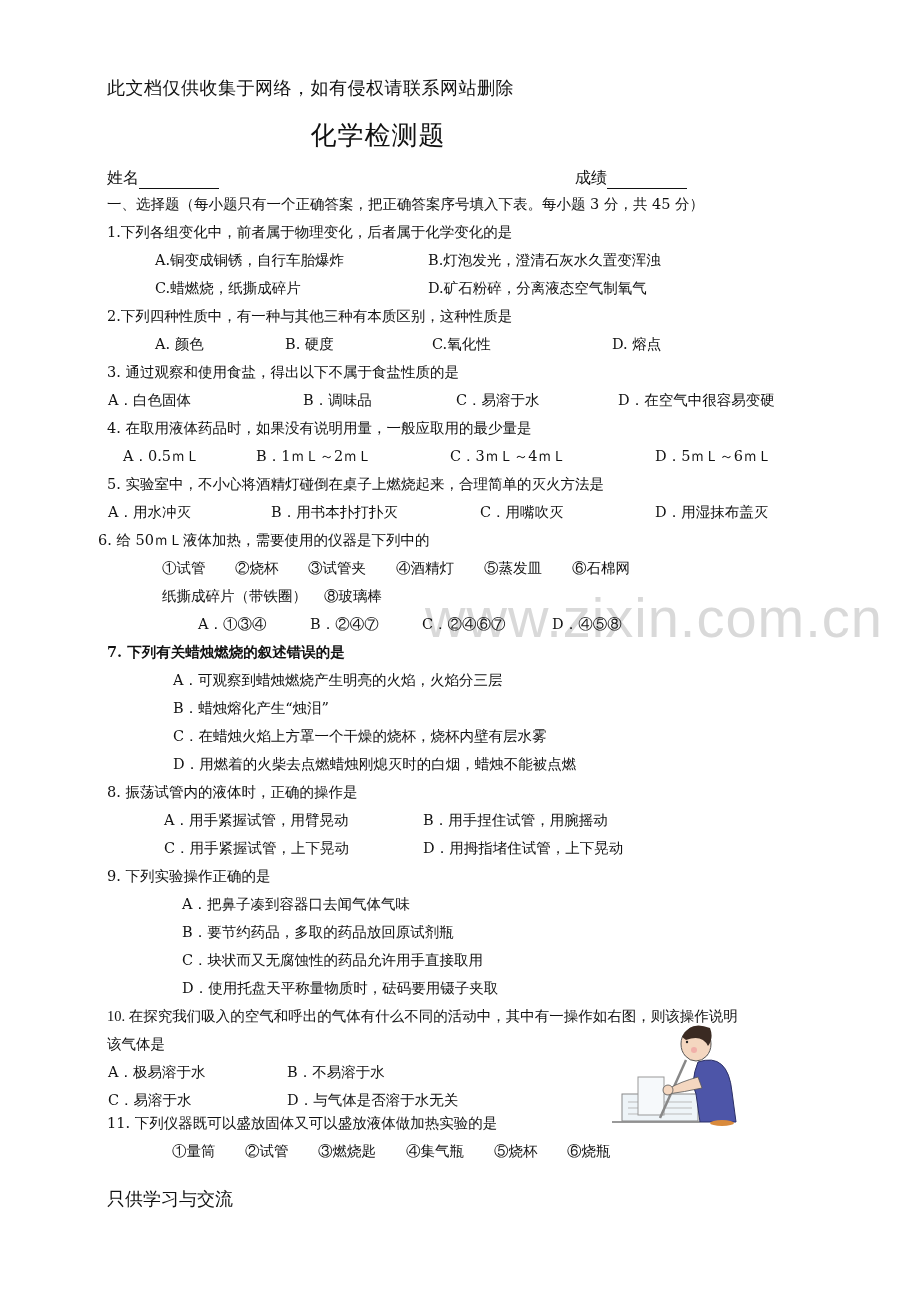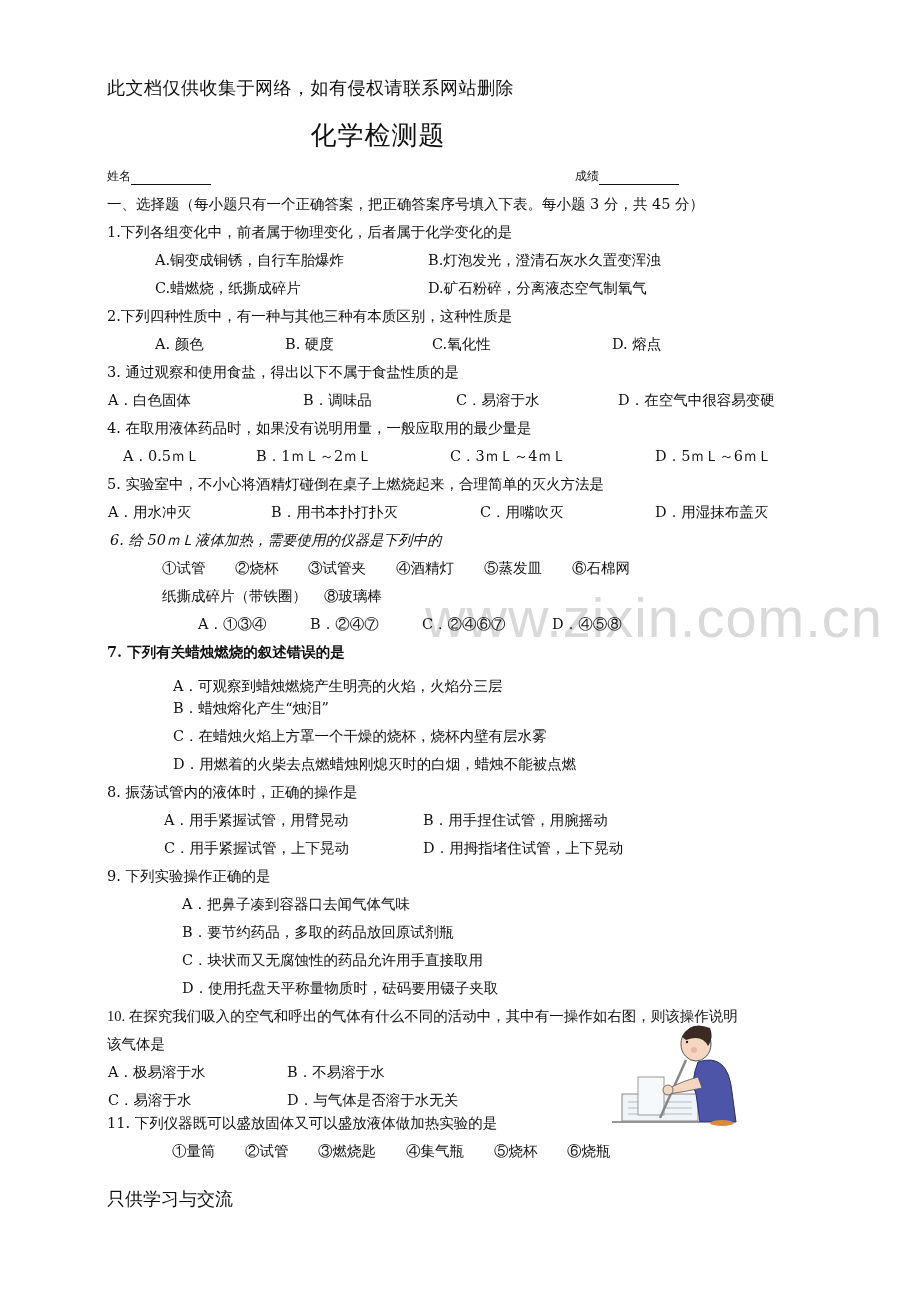--- a/index.html
+++ b/index.html
@@ -1,21 +1,21 @@
 <!DOCTYPE html>
 <html><head>
 <meta charset="utf-8">
 <style>
   html, body { margin:0; padding:0; background:#ffffff; }
   body { width:920px; height:1300px; position:relative; overflow:hidden;
          font-family:"DejaVu Serif","Liberation Serif",serif; color:#111; }
   .abs { position:absolute; white-space:nowrap; }
   .hdr { left:107px; top:76px; font-size:18px; letter-spacing:0.5px; }
   .title { left:0; width:756px; text-align:center; top:118px; font-size:26px; letter-spacing:1px; }
-  .small { font-size:12px;text-align:center; }
+  .small { font-size:16px;text-align:center; }
   .line { font-size:14.5px; }
   .blank { display:inline-block; border-bottom:1px solid #111; height:14px; vertical-align:bottom; }
   .watermark { left:425px; top:585px; font-family:"Liberation Sans","DejaVu Sans",sans-serif;
                font-size:56px; color:#d9d9d9; letter-spacing:1px; z-index:0; }
   .txt { z-index:1; }
   .footer { left:107px; top:1187px; font-size:18px; }
   .illus { left:610px; top:1022px; width:130px; height:105px; }
 </style>
 </head>
 <body>
@@ -55,38 +55,38 @@
 <div class="abs line txt" style="left:256px;top:447px;">B．1ｍＬ～2ｍＬ</div>
 <div class="abs line txt" style="left:450px;top:447px;">C．3ｍＬ～4ｍＬ</div>
 <div class="abs line txt" style="left:655px;top:447px;">D．5ｍＬ～6ｍＬ</div>
 
 <div class="abs line txt" style="left:107px;top:475px;">5.  实验室中，不小心将酒精灯碰倒在桌子上燃烧起来，合理简单的灭火方法是</div>
 <div class="abs line txt" style="left:108px;top:503px;">A．用水冲灭</div>
 <div class="abs line txt" style="left:271px;top:503px;">B．用书本扑打扑灭</div>
 <div class="abs line txt" style="left:480px;top:503px;">C．用嘴吹灭</div>
 <div class="abs line txt" style="left:655px;top:503px;">D．用湿抹布盖灭</div>
 
-<div class="abs line txt" style="left:110px;top:531px;font-style:italic;">6.  给 50ｍＬ液体加热，需要使用的仪器是下列中的</div>
+<div class="abs line txt" style="left:98px;top:531px;">6.  给 50ｍＬ液体加热，需要使用的仪器是下列中的</div>
 <div class="abs line txt" style="left:162px;top:559px;">①试管</div>
 <div class="abs line txt" style="left:235px;top:559px;">②烧杯</div>
 <div class="abs line txt" style="left:308px;top:559px;">③试管夹</div>
 <div class="abs line txt" style="left:396px;top:559px;">④酒精灯</div>
 <div class="abs line txt" style="left:484px;top:559px;">⑤蒸发皿</div>
 <div class="abs line txt" style="left:572px;top:559px;">⑥石棉网</div>
 <div class="abs line txt" style="left:162px;top:587px;">纸撕成碎片（带铁圈）</div>
 <div class="abs line txt" style="left:324px;top:587px;">⑧玻璃棒</div>
 <div class="abs line txt" style="left:198px;top:615px;">A．①③④</div>
 <div class="abs line txt" style="left:310px;top:615px;">B．②④⑦</div>
 <div class="abs line txt" style="left:422px;top:615px;">C．②④⑥⑦</div>
 <div class="abs line txt" style="left:552px;top:615px;">D．④⑤⑧</div>
 
 <div class="abs watermark">www.zixin.com.cn</div>
 
 <div class="abs line txt" style="left:107px;top:643px;font-weight:bold;">7.  下列有关蜡烛燃烧的叙述错误的是</div>
-<div class="abs line txt" style="left:173px;top:671px;margin-top:6px;">A．可观察到蜡烛燃烧产生明亮的火焰，火焰分三层</div>
+<div class="abs line txt" style="left:173px;top:671px;">A．可观察到蜡烛燃烧产生明亮的火焰，火焰分三层</div>
 <div class="abs line txt" style="left:173px;top:699px;">B．蜡烛熔化产生“烛泪”</div>
 <div class="abs line txt" style="left:173px;top:727px;">C．在蜡烛火焰上方罩一个干燥的烧杯，烧杯内壁有层水雾</div>
 <div class="abs line txt" style="left:173px;top:755px;">D．用燃着的火柴去点燃蜡烛刚熄灭时的白烟，蜡烛不能被点燃</div>
 
 <div class="abs line txt" style="left:107px;top:783px;">8.  振荡试管内的液体时，正确的操作是</div>
 <div class="abs line txt" style="left:164px;top:811px;">A．用手紧握试管，用臂晃动</div>
 <div class="abs line txt" style="left:423px;top:811px;">B．用手捏住试管，用腕摇动</div>
 <div class="abs line txt" style="left:164px;top:839px;">C．用手紧握试管，上下晃动</div>
 <div class="abs line txt" style="left:423px;top:839px;">D．用拇指堵住试管，上下晃动</div>
 

